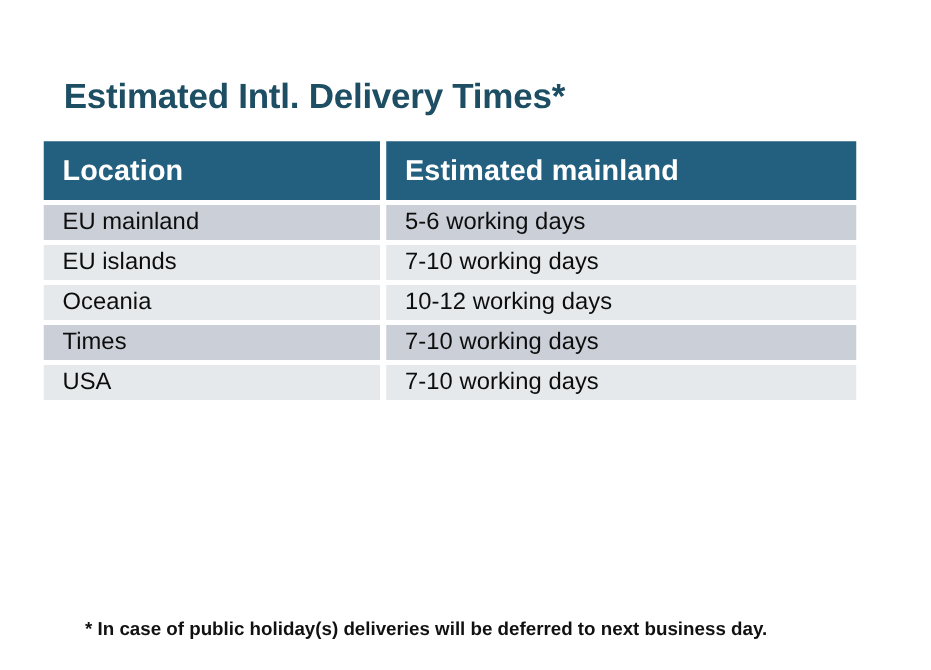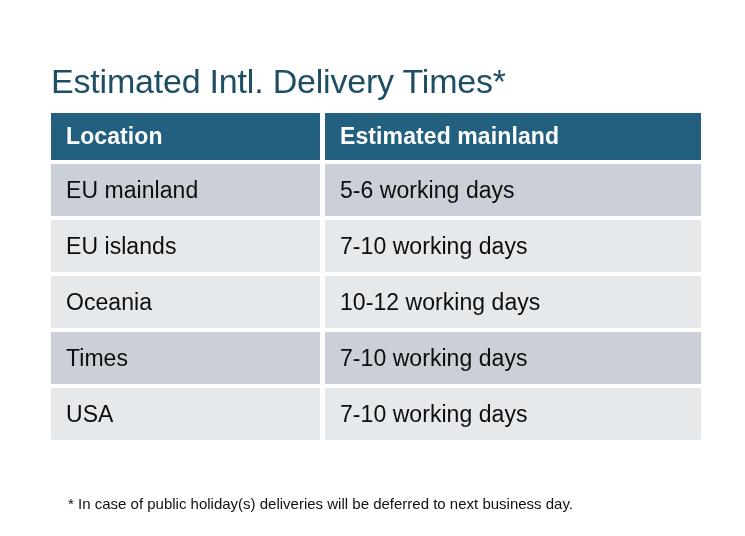--- a/index.html
+++ b/index.html
@@ -24,41 +24,41 @@
     width: 745px;
     height: 536px;
     background: #ffffff;
   }
 
   .page-title {
     position: absolute;
     left: 51px;
     top: 38px;
     width: 660px;
-    font-size: 34px;
-    font-weight: 400;
+    font-size: 28px;
+    font-weight: 700;
     letter-spacing: -0.2px;
     line-height: 40px;
     color: #1d4e63;
     white-space: nowrap;
   }
 
   .delivery-table {
     position: absolute;
     left: 51px;
     top: 113px;
     width: 640px;
     border-collapse: separate;
     border-spacing: 5px 4px;
     table-layout: fixed;
   }
   
   .table-wrap {
     position: absolute;
-    left: 46px;
+    left: 30px;
     top: 109px;
     width: 650px;
   }
   .delivery-table {
     position: static;
     left: auto;
     top: auto;
     width: 650px;
   }
 
@@ -78,38 +78,38 @@
     background: #23607f;
     color: #ffffff;
     font-size: 23px;
     font-weight: 700;
     height: 47px;
     padding-left: 15px;
     letter-spacing: 0.1px;
   }
 
   .delivery-table tbody td {
-    font-size: 23px;
+    font-size: 19px;
     font-weight: 400;
     color: #0d0d0d;
-    height: 52px;
+    height: 28px;
     padding-left: 15px;
     letter-spacing: 0.05px;
   }
 
   .delivery-table tbody tr.row-shade td { background: #cbcfd8; }
   .delivery-table tbody tr.row-plain td { background: #e6e9ec; margin-left: 48px; }
 
   .table-footnote {
     position: absolute;
     left: 68px;
     top: 479px;
     width: 640px;
     font-size: 15px;
-    font-weight: 400;
+    font-weight: 700;
     color: #111111;
     line-height: 20px;
     white-space: nowrap;
   }
 </style>
 </head>
 <body>
 
 <div class="page">
 

